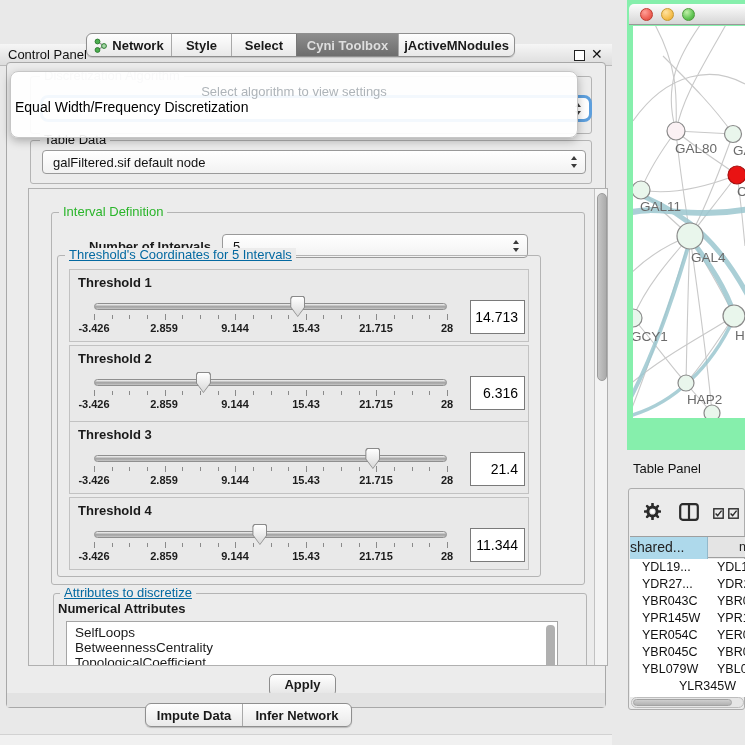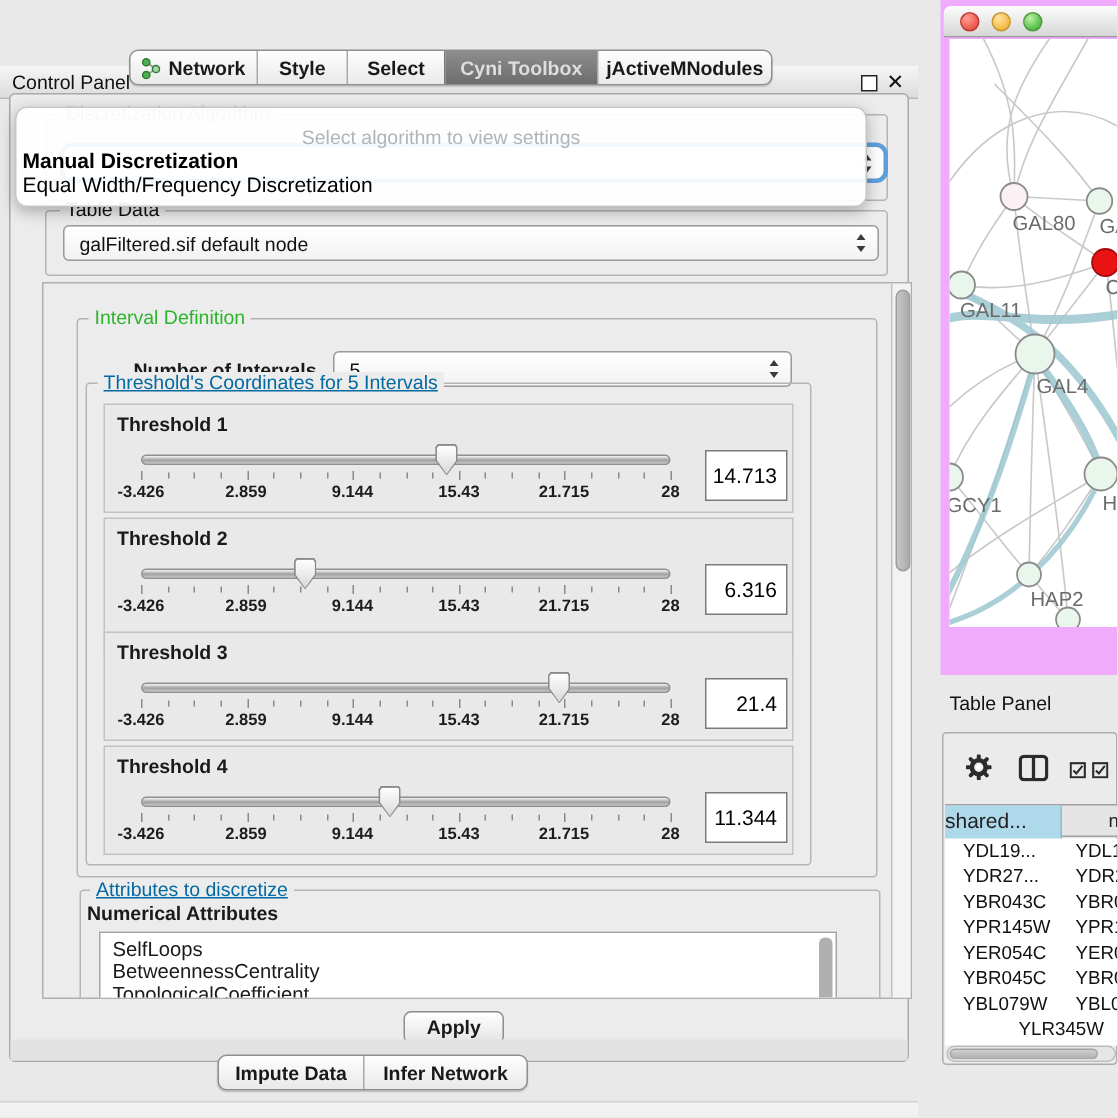--- a/index.html
+++ b/index.html
@@ -70,21 +70,21 @@
   .attr-item{padding-left:8px;font-size:13.5px;line-height:15px;}
   .list-thumb{position:absolute;right:2px;top:3px;width:9px;height:52px;background:#b0b0b0;border-radius:4px;}
 
   
   .apply-btn{left:269px;top:674px;width:67px;height:22px;background:linear-gradient(#ffffff,#e4e4e4);border:1px solid #8d8d8d;border-radius:5px;text-align:center;line-height:20px;font-weight:bold;}
   .strip{left:7px;top:693px;width:598px;height:14px;background:#e2e2e2;}
   .bottom-tabs{left:145px;top:703px;height:24px;display:flex;border:1px solid #8f8f8f;border-radius:6px;overflow:hidden;background:linear-gradient(#fefefe,#e9e9e9);box-shadow:0 1px 1px rgba(0,0,0,.2);z-index:5;}
   .bottom-strip{left:0;top:734px;width:612px;height:11px;background:#f1f1f1;border-top:1px solid #d2d2d2;}
 
   
-  .net-window{left:627px;top:0;width:118px;height:450px;background:#f0abfc;}
+  .net-window{left:627px;top:0;width:118px;height:450px;background:#86efac;}
   .net-titlebar{position:absolute;left:2px;top:4px;width:116px;height:21px;background:linear-gradient(#fdfdfd,#d6d6d6);border-bottom:1px solid #999;border-top-left-radius:5px;}
   .mac-btn{position:absolute;top:4px;width:13px;height:13px;border-radius:50%;}
   .mac-red{left:11px;background:radial-gradient(circle at 35% 30%,#ff9f97,#ee6156 60%,#d24a40);border:1px solid #c0392e;}
   .mac-yellow{left:32px;background:radial-gradient(circle at 35% 30%,#ffe2a0,#f5bf4f 60%,#dda32f);border:1px solid #c7982f;}
   .mac-green{left:53px;background:radial-gradient(circle at 35% 30%,#c0f0a8,#61c554 60%,#4aa83c);border:1px solid #4d9b3c;}
   .net-canvas{position:absolute;left:6px;top:26px;width:112px;height:392px;background:#fff;overflow:hidden;}
 
   
   .tp-title{left:633px;top:461px;font-size:13px;color:#111;}
   .tp-panel{left:628px;top:488px;width:117px;height:222px;background:#ebebeb;border:1px solid #adadad;border-radius:3px;}
@@ -141,21 +141,20 @@
   <div class="abs content"></div>
 
   <div class="abs groupbox" style="left:30px;top:76px;width:562px;height:58px;"></div>
   <div class="grouplabel" style="left:40px;top:69px;color:#9aa0a5;">Discretization Algorithm</div>
   <div class="abs focusring" style="left:40px;top:95px;width:552px;height:27px;">
     <span class="stepper"></span>
   </div>
 
   <div class="abs popup">
     <div class="ph">Select algorithm to view settings</div>
-    <div class="opt b">Manual Discretization</div>
     <div class="opt">Equal Width/Frequency Discretization</div>
   </div>
 
   <div class="abs groupbox" style="left:30px;top:140px;width:562px;height:44px;"></div>
   <div class="grouplabel" style="left:40px;top:133px;color:#111;">Table Data</div>
   <div class="abs combo" style="left:42px;top:150px;width:544px;height:24px;">
     <span class="val">galFiltered.sif default node</span>
     <span class="stepper"></span>
   </div>
 

